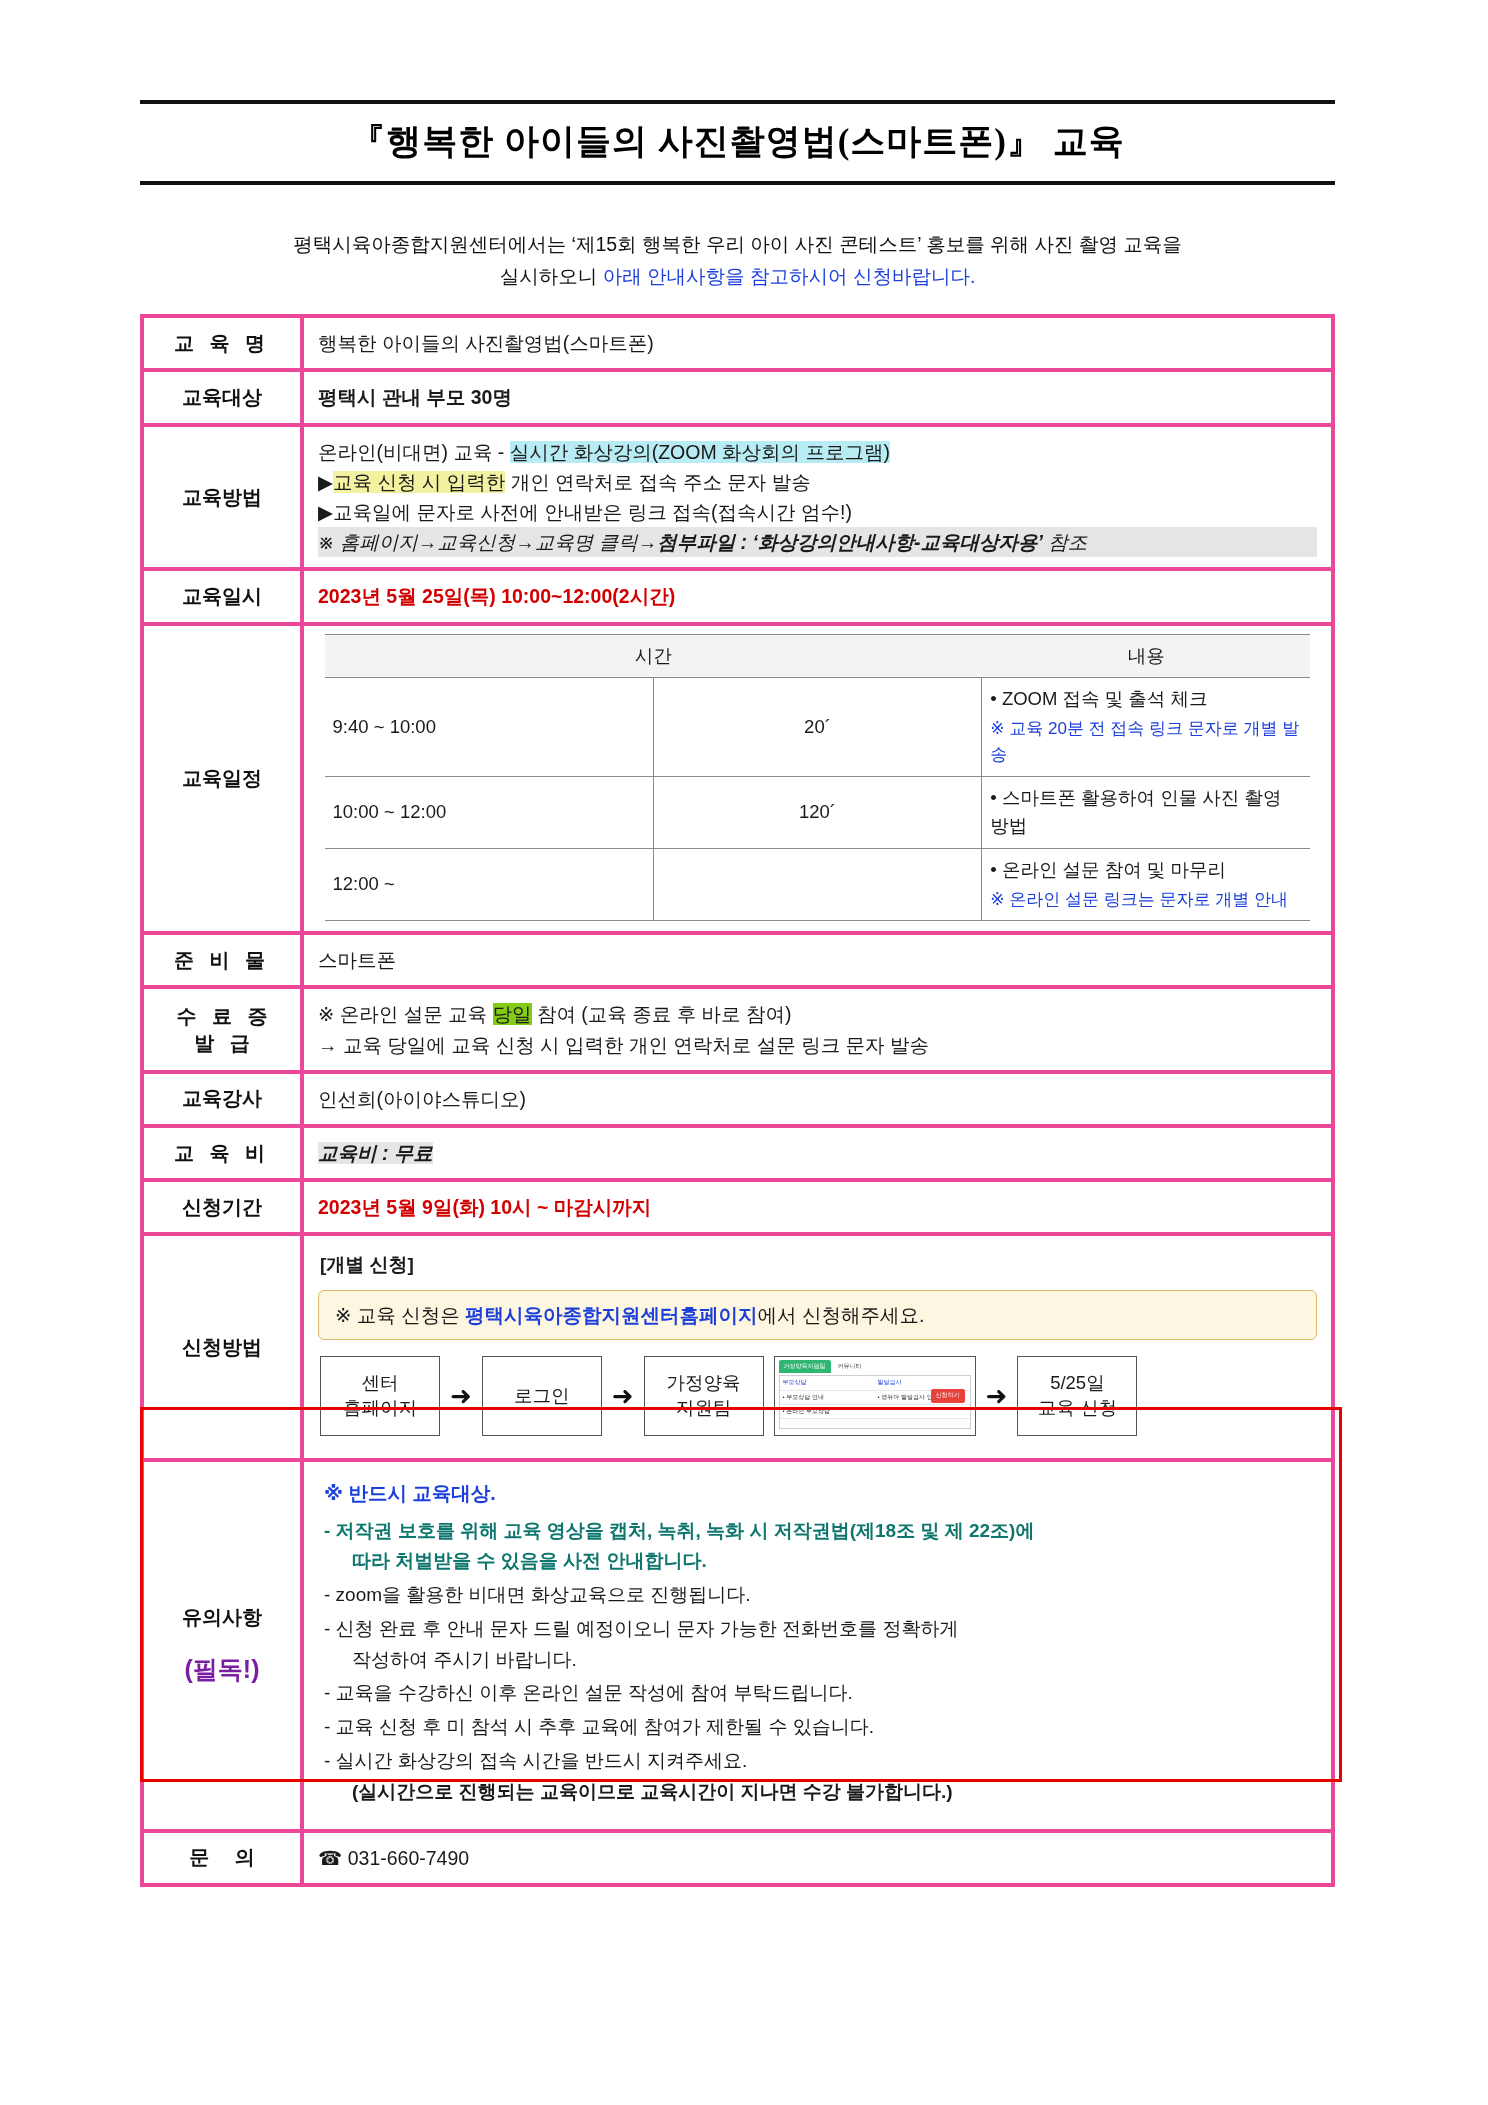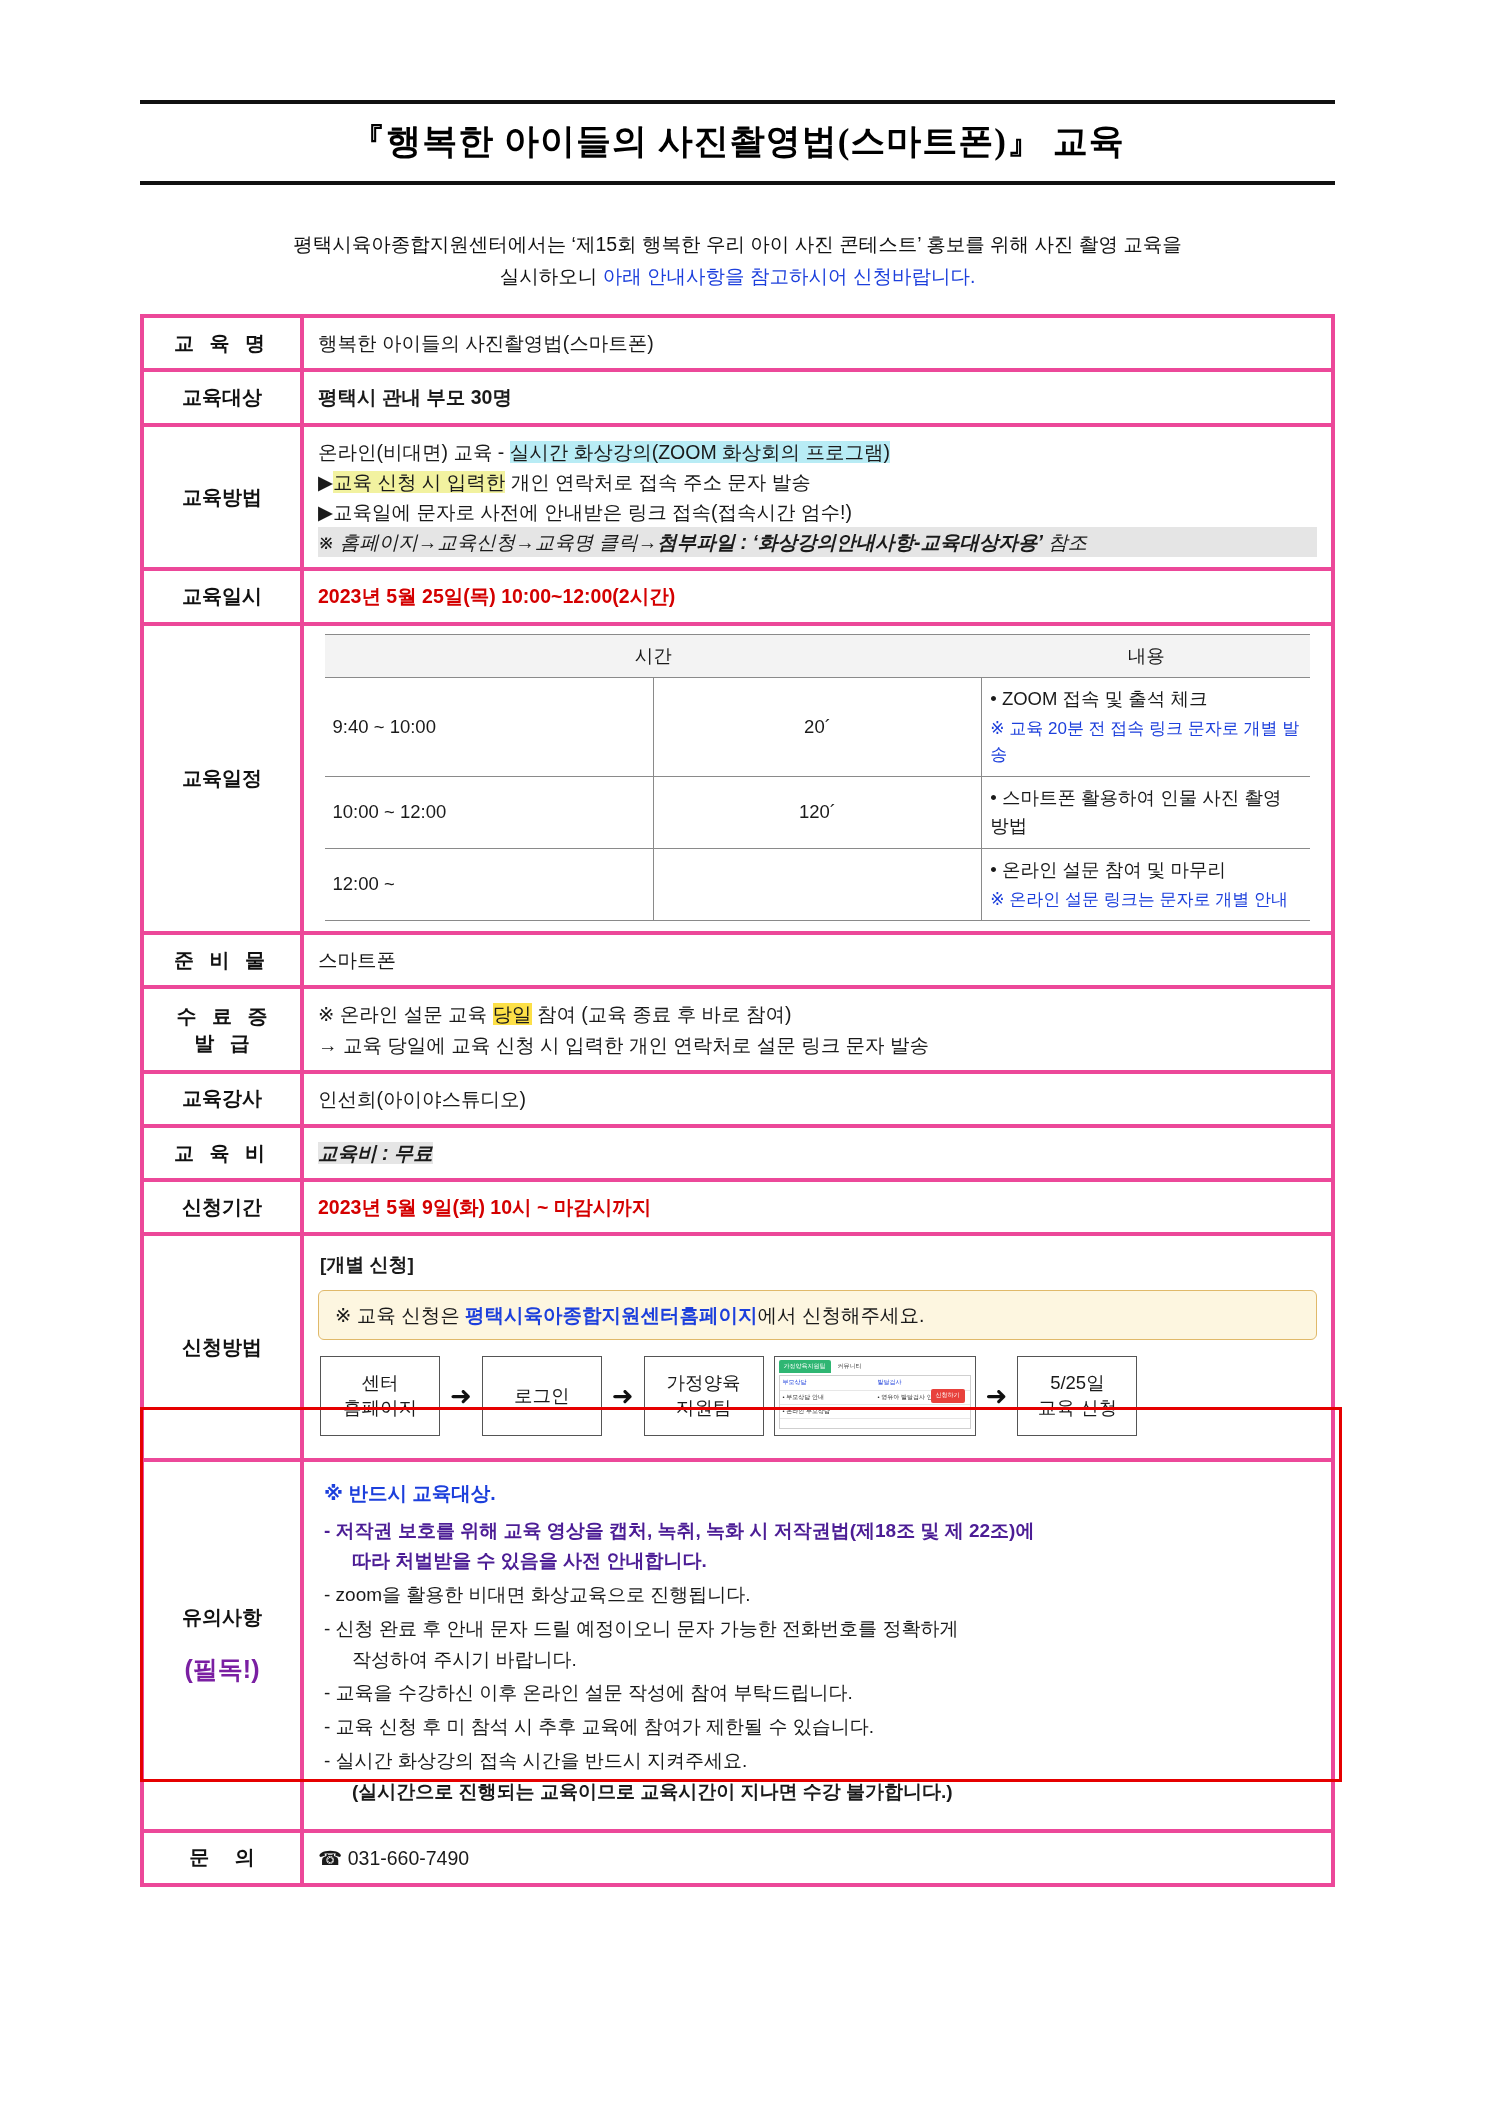--- a/index.html
+++ b/index.html
@@ -78,21 +78,21 @@
   td.val {
     padding: 10px 14px;
     font-size: 19.5px;
     line-height: 1.55;
   }
   .sp4 { letter-spacing: 10px; padding-left: 10px; }
   .sp2 { letter-spacing: 5px; padding-left: 5px; }
 
   .hl-cyan { background: #b8ecf5; }
   .hl-yellow { background: #f2f2a0; }
-  .hl-pink { background: #fde047; margin-top: 20px; }
+  .hl-pink { background: #84cc16; margin-top: 20px; }
   .hl-green { background: #e5e5e5; font-style: italic; }
   .blue { color: #1c3fdc; }
   .red { color: #d40000; }
   .bold { font-weight: bold; }
 
   .line { display: block; }
 
   
   table.sched {
     border-collapse: collapse;
@@ -242,21 +242,21 @@
     margin: 6px 0 0 0;
     padding: 0;
   }
   ul.notice-list li {
     margin-bottom: 3px;
     text-indent: -14px;
     padding-left: 14px;
   }
   ul.notice-list li .ind { display: block; text-indent: 0; padding-left: 14px; }
   .notice-title { color: #1c3fdc; font-weight: bold; font-size: 19.5px; }
-  .notice-red { color: #4c1d95; font-weight: bold; }
+  .notice-red { color: #0f766e; font-weight: bold; }
 
   
   .footer {
     position: absolute;
     right: 0;
     bottom: -108px;
     display: flex;
     align-items: center;
     gap: 12px;
   }

